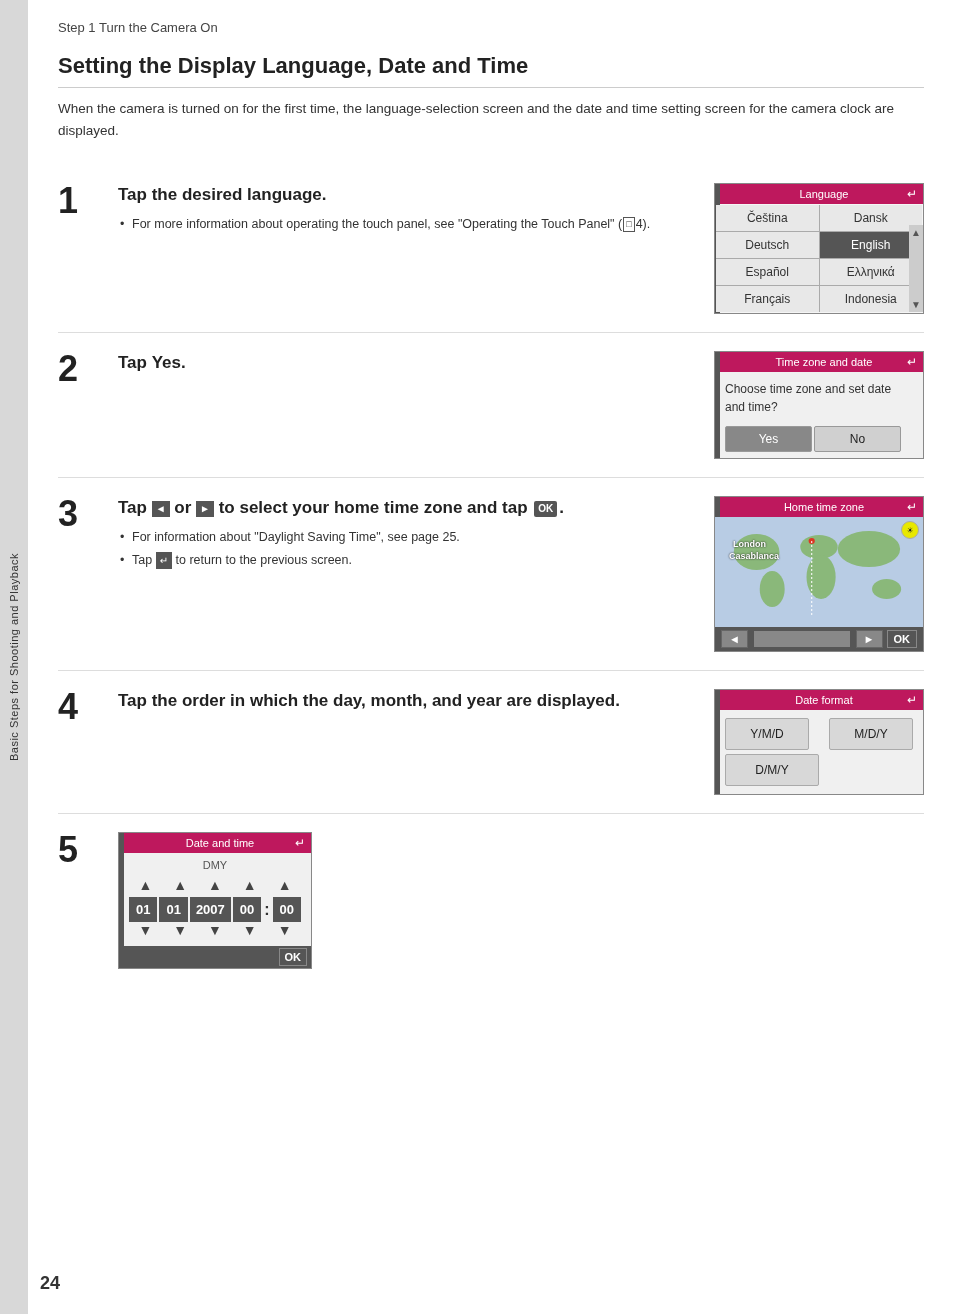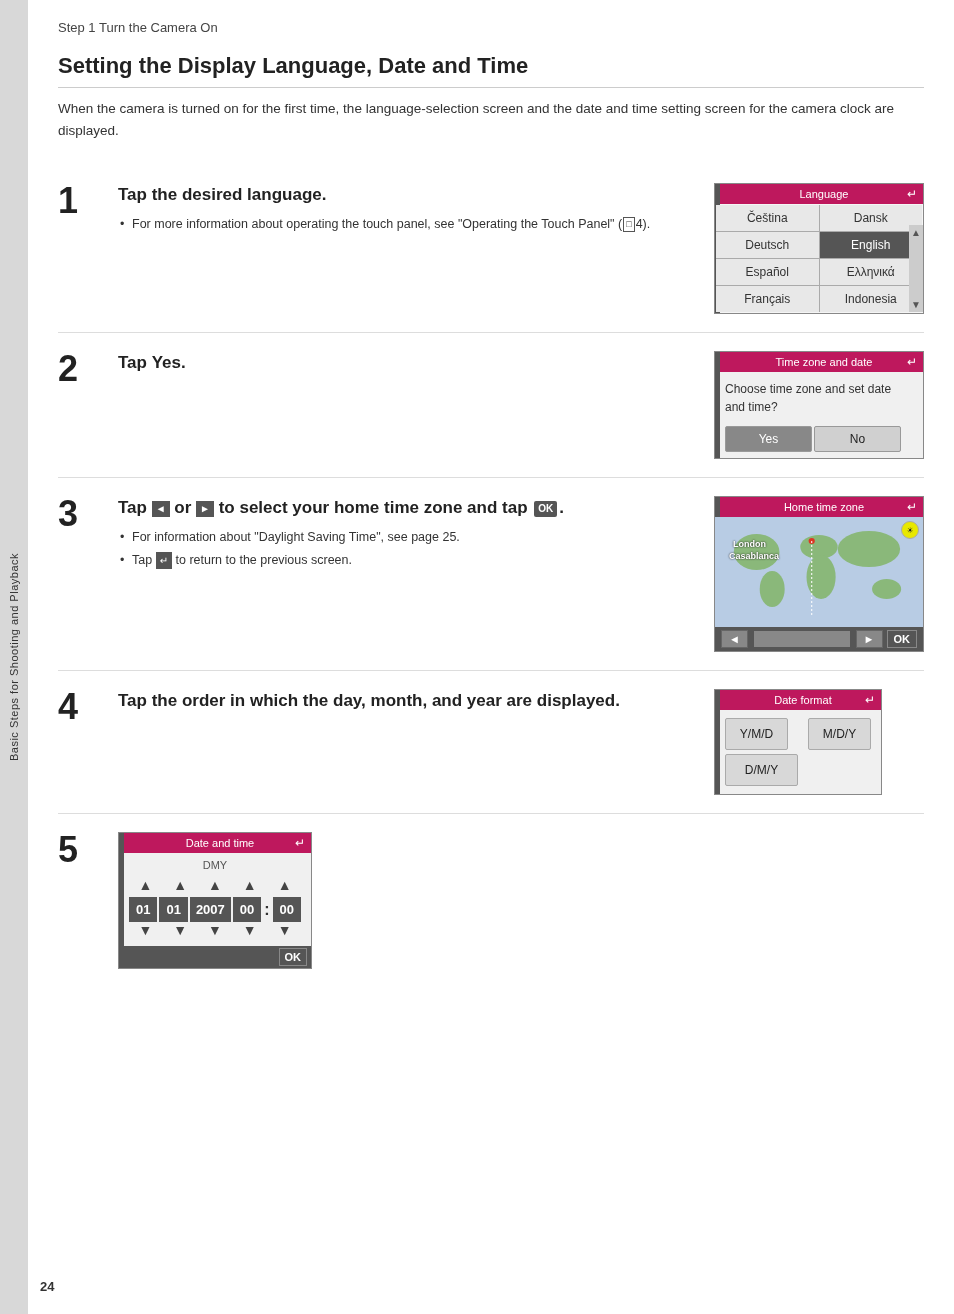--- a/index.html
+++ b/index.html
@@ -291,21 +291,21 @@
       border-radius: 50%;
       border: 1px solid #aaa;
       display: flex;
       align-items: center;
       justify-content: center;
       font-size: 8px;
     }
 
     
     .dateformat-screen {
-      width: 168px;
+      width: 210px;
     }
     .dateformat-body {
       padding: 8px 10px;
       background: #f0f0f0;
     }
     .dateformat-grid {
       display: grid;
       grid-template-columns: 1fr 1fr;
       gap: 20px;
       margin-bottom: 4px;
@@ -441,21 +441,21 @@
       color: #333;
       font-size: 12px;
       vertical-align: middle;
     }
 
     
     .page-number {
       position: absolute;
       bottom: 20px;
       left: 40px;
-      font-size: 13px;
+      font-size: 18px;
       color: #333;
       font-weight: bold;
     }
 
     
     .page-ref-icon {
       display: inline-block;
       border: 1px solid #555;
       font-size: 9px;
       padding: 0 2px;

